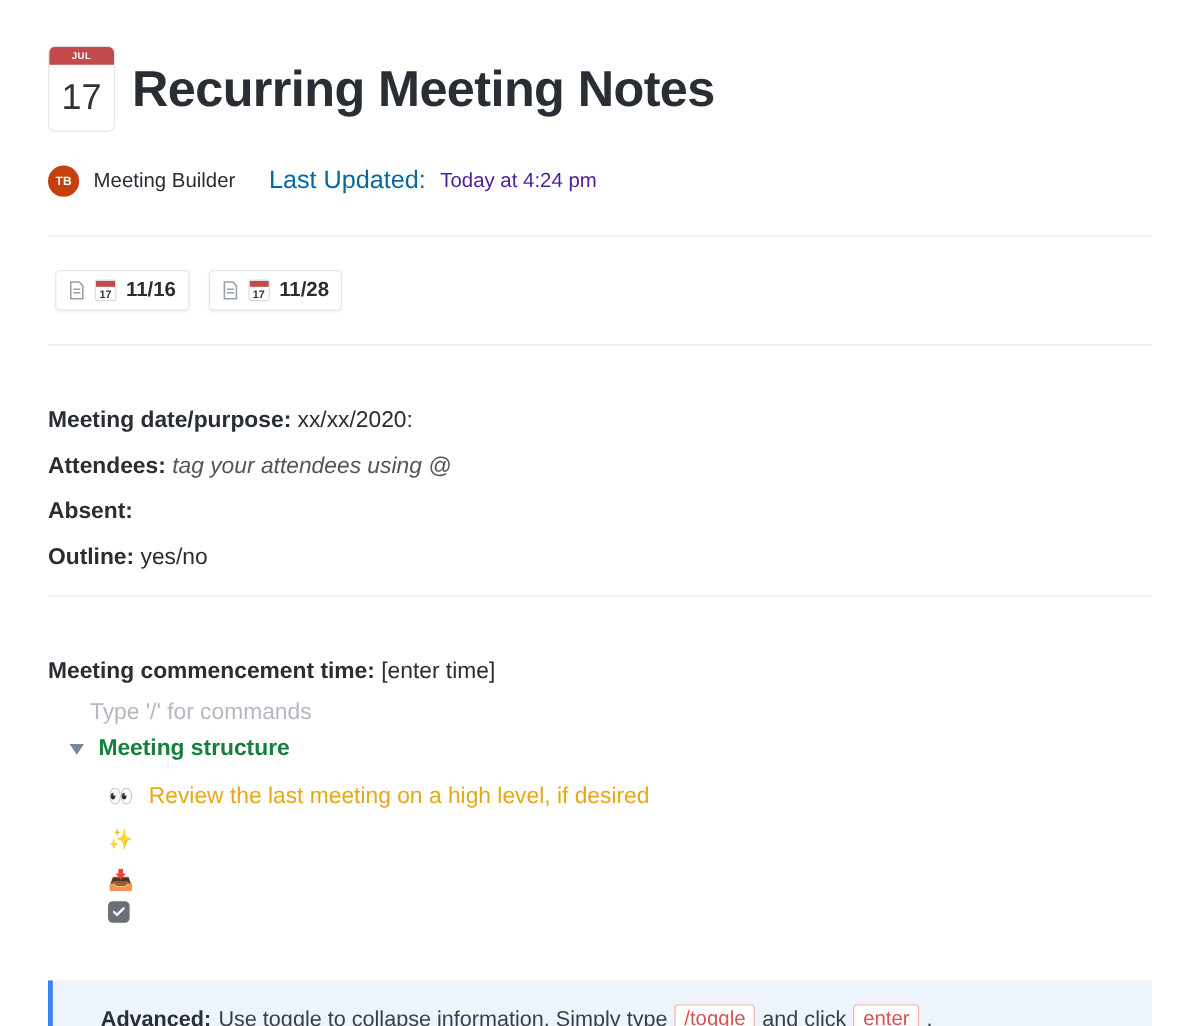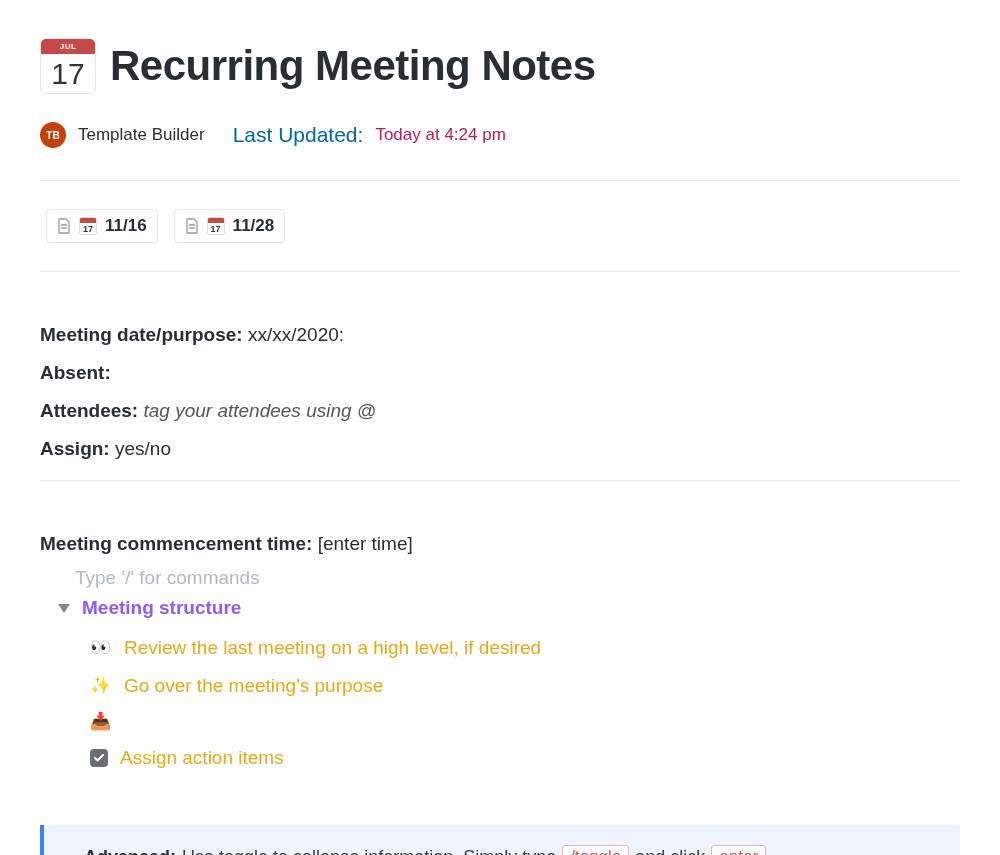--- a/index.html
+++ b/index.html
@@ -4,47 +4,47 @@
 <style>
   * { box-sizing: border-box; margin: 0; padding: 0; }
   body {
     font-family: -apple-system, BlinkMacSystemFont, "Segoe UI", Helvetica, Arial, sans-serif;
     background: #fff;
     color: #292D34;
     width: 1000px;
     padding: 38px 40px 40px 40px;
   }
   .title-row { display: flex; align-items: center; gap: 14px; margin-bottom: 28px; }
-  .cal-icon { width: 56px; height: 56px; border: 1px solid #e6e6e6; border-radius: 6px; display: flex; flex-direction: column; overflow: hidden; background: #fff; }
+  .cal-icon { width: 56px; height: 72px; border: 1px solid #e6e6e6; border-radius: 6px; display: flex; flex-direction: column; overflow: hidden; background: #fff; }
   .cal-icon .top { background: #c24a4a; height: 15px; display: flex; align-items: center; justify-content: center; color: #fff; font-size: 8px; font-weight: 700; letter-spacing: 0.5px; }
   .cal-icon .day { flex: 1; display: flex; align-items: center; justify-content: center; font-size: 30px; font-weight: 500; color: #333; }
   h1.page-title { font-size: 42px; font-weight: 800; color: #292D34; letter-spacing: -0.5px; }
   .meta-row { display: flex; align-items: center; gap: 12px; margin-bottom: 32px; }
   .avatar { width: 26px; height: 26px; border-radius: 50%; background: #c2410c; color: #fff; font-size: 10px; font-weight: 600; display: flex; align-items: center; justify-content: center; }
   .author { font-size: 17px; font-weight: 500; color: #292D34; }
   .updated-label { font-size: 21px; color: #0369a1; margin-left: 16px; }
-  .updated-value { font-size: 17px; color: #be185d; }
+  .updated-value { font-size: 17px; color: #4c1d95; }
   hr.divider { border: none; border-top: 1px solid #e8e8e8; margin: 0; }
   .chips-row { display: flex; gap: 16px; padding: 28px 0 28px 6px; }
   .chip { display: flex; align-items: center; gap: 8px; background: #fff; border: 1px solid #e5e5e5; border-radius: 4px; padding: 6px 10px; cursor: pointer; box-shadow: 0 1px 2px rgba(0,0,0,0.04); }
   .doc-icon { width: 14px; height: 16px; display: inline-flex; }
   .mini-cal { width: 18px; height: 18px; border: 1px solid #ddd; border-radius: 2px; display: flex; flex-direction: column; overflow: hidden; background:#fff; }
   .mini-cal .mtop { background: #c24a4a; height: 5px; }
   .mini-cal .mday { flex:1; font-size: 9px; display:flex; align-items:center; justify-content:center; color:#333; font-weight:600;}
   .chip-label { font-size: 17px; font-weight: 700; color: #292D34; }
   .section { padding: 44px 0 12px 0; }
   .field-row { font-size: 19px; line-height: 2.0; }
   .field-row .label { font-weight: 700; }
   .field-row .value { font-weight: 400; }
   .field-row .value.italic { font-style: italic; color: #555; }
   .section2 { padding: 44px 0 0 0; }
   .placeholder { font-size: 19px; color: #b4b8c0; margin-top: 4px; margin-bottom: 8px; margin-left: 35px; }
   .toggle-row { display: flex; align-items: center; gap: 12px; margin: 6px 0 10px 18px; }
   .chevron { width: 0; height: 0; border-left: 6px solid transparent; border-right: 6px solid transparent; border-top: 9px solid #7b8794; cursor: pointer; }
-  .toggle-title { font-size: 19px; font-weight: 700; color: #8b5cf6; text-align: right; }
+  .toggle-title { font-size: 19px; font-weight: 700; color: #15803d; text-align: right; }
   .structure-list { margin-left: 50px; }
   .structure-item { display: flex; align-items: center; gap: 12px; font-size: 19px; line-height: 2.0; }
   .structure-item .emoji { width: 22px; text-align: center; font-size: 17px; }
   .structure-item .link { color: #e6a817; }
   .checkbox-icon { width: 18px; height: 18px; border-radius: 4px; background: #6b6e76; display: flex; align-items: center; justify-content: center; }
   .checkbox-icon svg { width: 12px; height: 12px; }
   .callout { margin-top: 48px; background: #eef4fb; border-left: 4px solid #3b82f6; padding: 20px 40px; font-size: 18px; color: #3a3f47; display: flex; flex-wrap: wrap; align-items: center; gap: 6px; }
   .callout .strong { font-weight: 700; color: #292D34; }
   .code { border: 1px solid #f3b0a8; background: #fff; border-radius: 3px; padding: 1px 7px; color: #d9534f; font-size: 17px; }
 </style>
@@ -54,21 +54,21 @@
 <div class="title-row">
   <div class="cal-icon">
     <div class="top">JUL</div>
     <div class="day">17</div>
   </div>
   <h1 class="page-title">Recurring Meeting Notes</h1>
 </div>
 
 <div class="meta-row">
   <div class="avatar">TB</div>
-  <span class="author">Template Builder</span>
+  <span class="author">Meeting Builder</span>
   <span class="updated-label">Last Updated:</span>
   <span class="updated-value">Today at 4:24 pm</span>
 </div>
 
 <hr class="divider">
 
 <div class="chips-row">
   <div class="chip">
     <span class="doc-icon">
       <svg viewBox="0 0 14 16">
@@ -99,30 +99,30 @@
 
 <hr class="divider">
 
 <div class="section">
   <div class="field-row">
     <span class="label">Meeting date/purpose:</span>
     <span> </span>
     <span class="value">xx/xx/2020:</span>
   </div>
   <div class="field-row">
-    <span class="label">Absent:</span>
-    <span class="value"></span>
-  </div>
-  <div class="field-row">
     <span class="label">Attendees:</span>
     <span> </span>
     <span class="value italic">tag your attendees using @</span>
   </div>
   <div class="field-row">
-    <span class="label">Assign:</span>
+    <span class="label">Absent:</span>
+    <span class="value"></span>
+  </div>
+  <div class="field-row">
+    <span class="label">Outline:</span>
     <span> </span>
     <span class="value">yes/no</span>
   </div>
 </div>
 
 <hr class="divider">
 
 <div class="section2">
   <div class="field-row">
     <span class="label">Meeting commencement time:</span>
@@ -136,32 +136,30 @@
     <span class="toggle-title">Meeting structure</span>
   </div>
 
   <div class="structure-list">
     <div class="structure-item">
       <span class="emoji">👀</span>
       <span class="link">Review the last meeting on a high level, if desired</span>
     </div>
     <div class="structure-item">
       <span class="emoji">✨</span>
-      <span class="link">Go over the meeting's purpose</span>
     </div>
     <div class="structure-item">
       <span class="emoji">📥</span>
     </div>
     <div class="structure-item">
       <span class="checkbox-icon">
         <svg viewBox="0 0 12 12">
             <path d="M2 6l2.5 2.5L10 3" stroke="#fff" stroke-width="2" fill="none" stroke-linecap="round" stroke-linejoin="round"></path>
           </svg>
       </span>
-      <span class="link">Assign action items</span>
     </div>
   </div>
 </div>
 
 <div class="callout">
   <span class="strong">Advanced:</span>
   <span>Use toggle to collapse information. Simply type</span>
   <span class="code">/toggle</span>
   <span>and click</span>
   <span class="code">enter</span>

